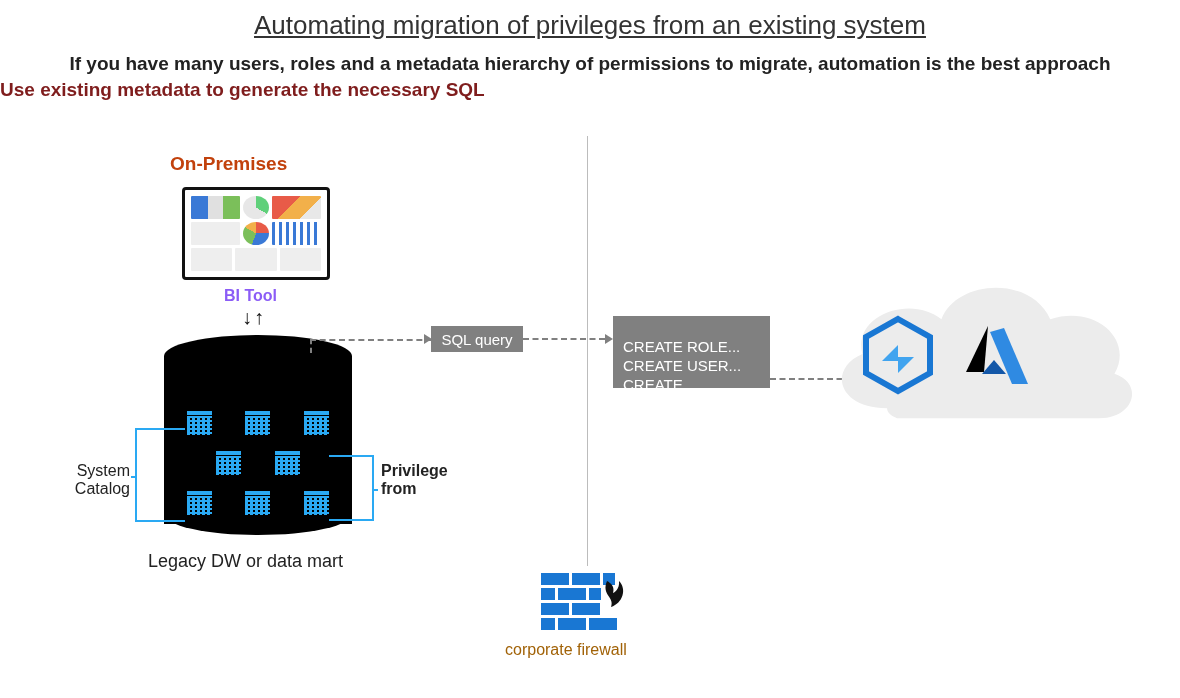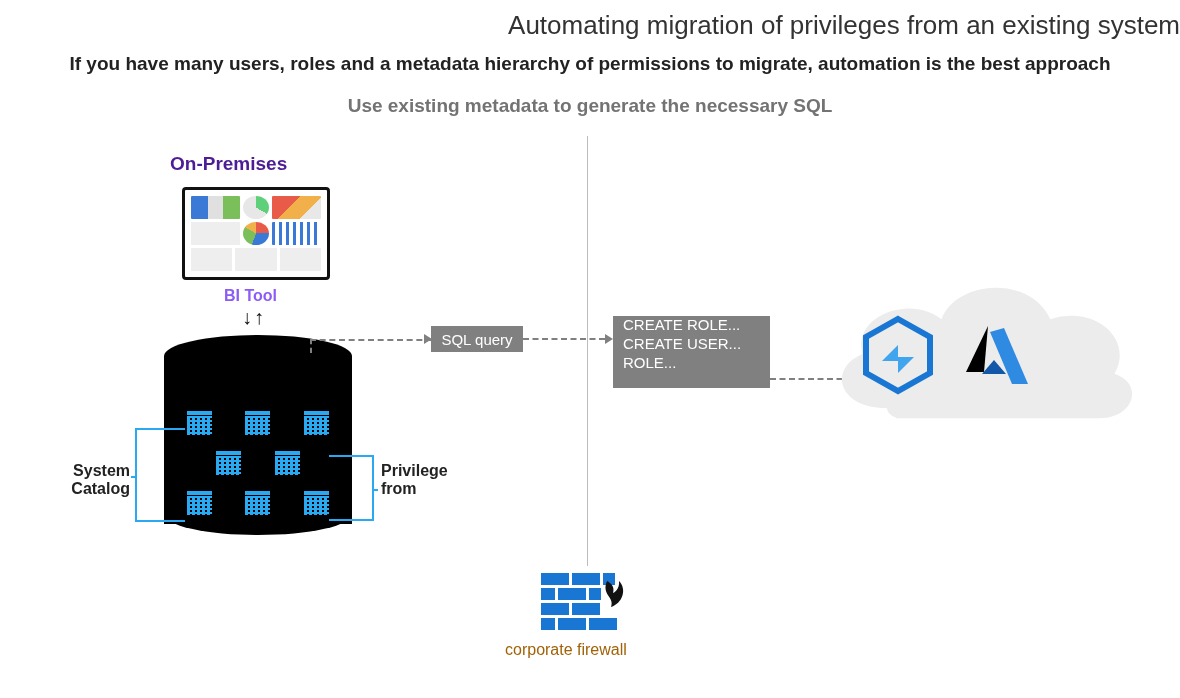--- a/index.html
+++ b/index.html
@@ -5,50 +5,51 @@
   * { box-sizing: border-box; margin: 0; padding: 0; }
   body {
     width: 1180px;
     height: 698px;
     background: #ffffff;
     font-family: "Segoe UI", Arial, sans-serif;
     color: #222;
     position: relative;
   }
   .title {
-    text-align: right;
+    text-align: center;
     font-size: 26px;
     font-weight: 400;
     padding-top: 10px;
     color: #333;
+    text-decoration: underline;
   }
   .subtitle1 {
     text-align: center;
     font-size: 19px;
     font-weight: 600;
     margin-top: 12px;
     color: #222;
   }
   .subtitle2 {
-    text-align: center;
+    text-align: left;
     font-size: 19px;
     font-weight: 600;
-    margin-top: 20px;
-    color: #737373;
+    margin-top: 4px;
+    color: #7f1d1d;
   }
   .stage {
     position: absolute;
     top: 130px; left: 0; right: 0; bottom: 0;
   }
   .onprem-heading {
     position: absolute;
     top: 23px; left: 170px;
     font-size: 19px;
     font-weight: 700;
-    color: #4c1d95;
+    color: #c2410c;
   }
   
   .bi-box {
     position: absolute;
     top: 57px; left: 182px;
     width: 148px; height: 93px;
     border: 3px solid #111;
     border-radius: 4px;
     background: #fff;
     padding: 6px;
@@ -95,21 +96,21 @@
   .db-title {
     position: absolute; top: 421px; left: 148px;
     font-size: 18px; font-weight: 500; color:#222;
   }
   .db-sub {
     position: absolute; top: 447px; left: 55px;
     font-size: 16px; color:#222;
   }
   .left-callout {
     position: absolute; top: 332px; left: 50px; width: 80px;
-    font-size: 16px; font-weight: 700; text-align: right; color:#222;
+    font-size: 16px; font-weight: 400; text-align: right; color:#222;
     line-height: 1.1;
   }
   .right-callout {
     position: absolute; top: 332px; left: 381px; width: 90px;
     font-size: 16px; font-weight: 600; color:#222; line-height:1.1;
   }
   
   .bracket-left {
     position: absolute; top: 298px; left: 135px; width: 50px; height: 94px;
     border-left: 2px solid #2aa9f3;
@@ -141,21 +142,21 @@
   }
   .dashline {
     position:absolute; border-top: 2px dashed #808080;
   }
   
   .greybox {
     position:absolute; background:#808080; color:#fff;
     font-size:15px; padding: 4px 10px; display:flex; align-items:center;
   }
   .sqlbox { top: 196px; left: 431px; width: 92px; height: 26px; justify-content:center; }
-  .cmdbox { top: 186px; left: 613px; width: 157px; height: 72px; padding:0 10px; flex-direction:column; align-items:flex-start; gap:2px; }
+  .cmdbox { top: 186px; left: 613px; width: 157px; height: 72px; padding:22px 10px; flex-direction:column; align-items:flex-start; gap:2px; }
   
   .ahead {
     position:absolute; width:0; height:0;
     border-top:5px solid transparent; border-bottom:5px solid transparent;
     border-left:8px solid #808080;
   }
   
   .firewall-icon {
     position:absolute; top:443px; left:541px; width:92px; height:60px;
   }
@@ -232,40 +233,41 @@
       </div>
     <div class="tbl" style="top:156px; left:81px;">
         <div class="hdr"></div>
         <div class="grid"></div>
       </div>
     <div class="tbl" style="top:156px; left:140px;">
         <div class="hdr"></div>
         <div class="grid"></div>
       </div>
   </div>
+  <div class="db-title">Legacy DW or data mart</div>
 
   <div class="left-callout">System Catalog</div>
   <div class="bracket-left"></div>
   <div class="right-callout">Privilege from</div>
   <div class="bracket-right"></div>
 
   <div class="divider"></div>
 
   <div class="dashpath" style="top:209px; left:310px; width:122px; height:14px;"></div>
   <div class="ahead" style="top:204px; left:424px;"></div>
 
   <div class="greybox sqlbox">SQL query</div>
 
   <div class="dashline" style="top:208px; left:523px; width:82px;"></div>
   <div class="ahead" style="top:204px; left:605px;"></div>
 
   <div class="greybox cmdbox">
     <div>CREATE ROLE...</div>
     <div>CREATE USER...</div>
-    <div>ROLE...</div>
+    <div>CREATE...</div>
   </div>
 
   <div class="dashline" style="top:248px; left:770px; width:82px;"></div>
   <div class="ahead" style="top:244px; left:850px;"></div>
 
   <div class="firewall-icon">
     <svg viewBox="0 0 92 60">
       <g fill="#1977d3">
         <rect x="0" y="0" width="28" height="12"></rect>
           <rect x="31" y="0" width="28" height="12"></rect>

